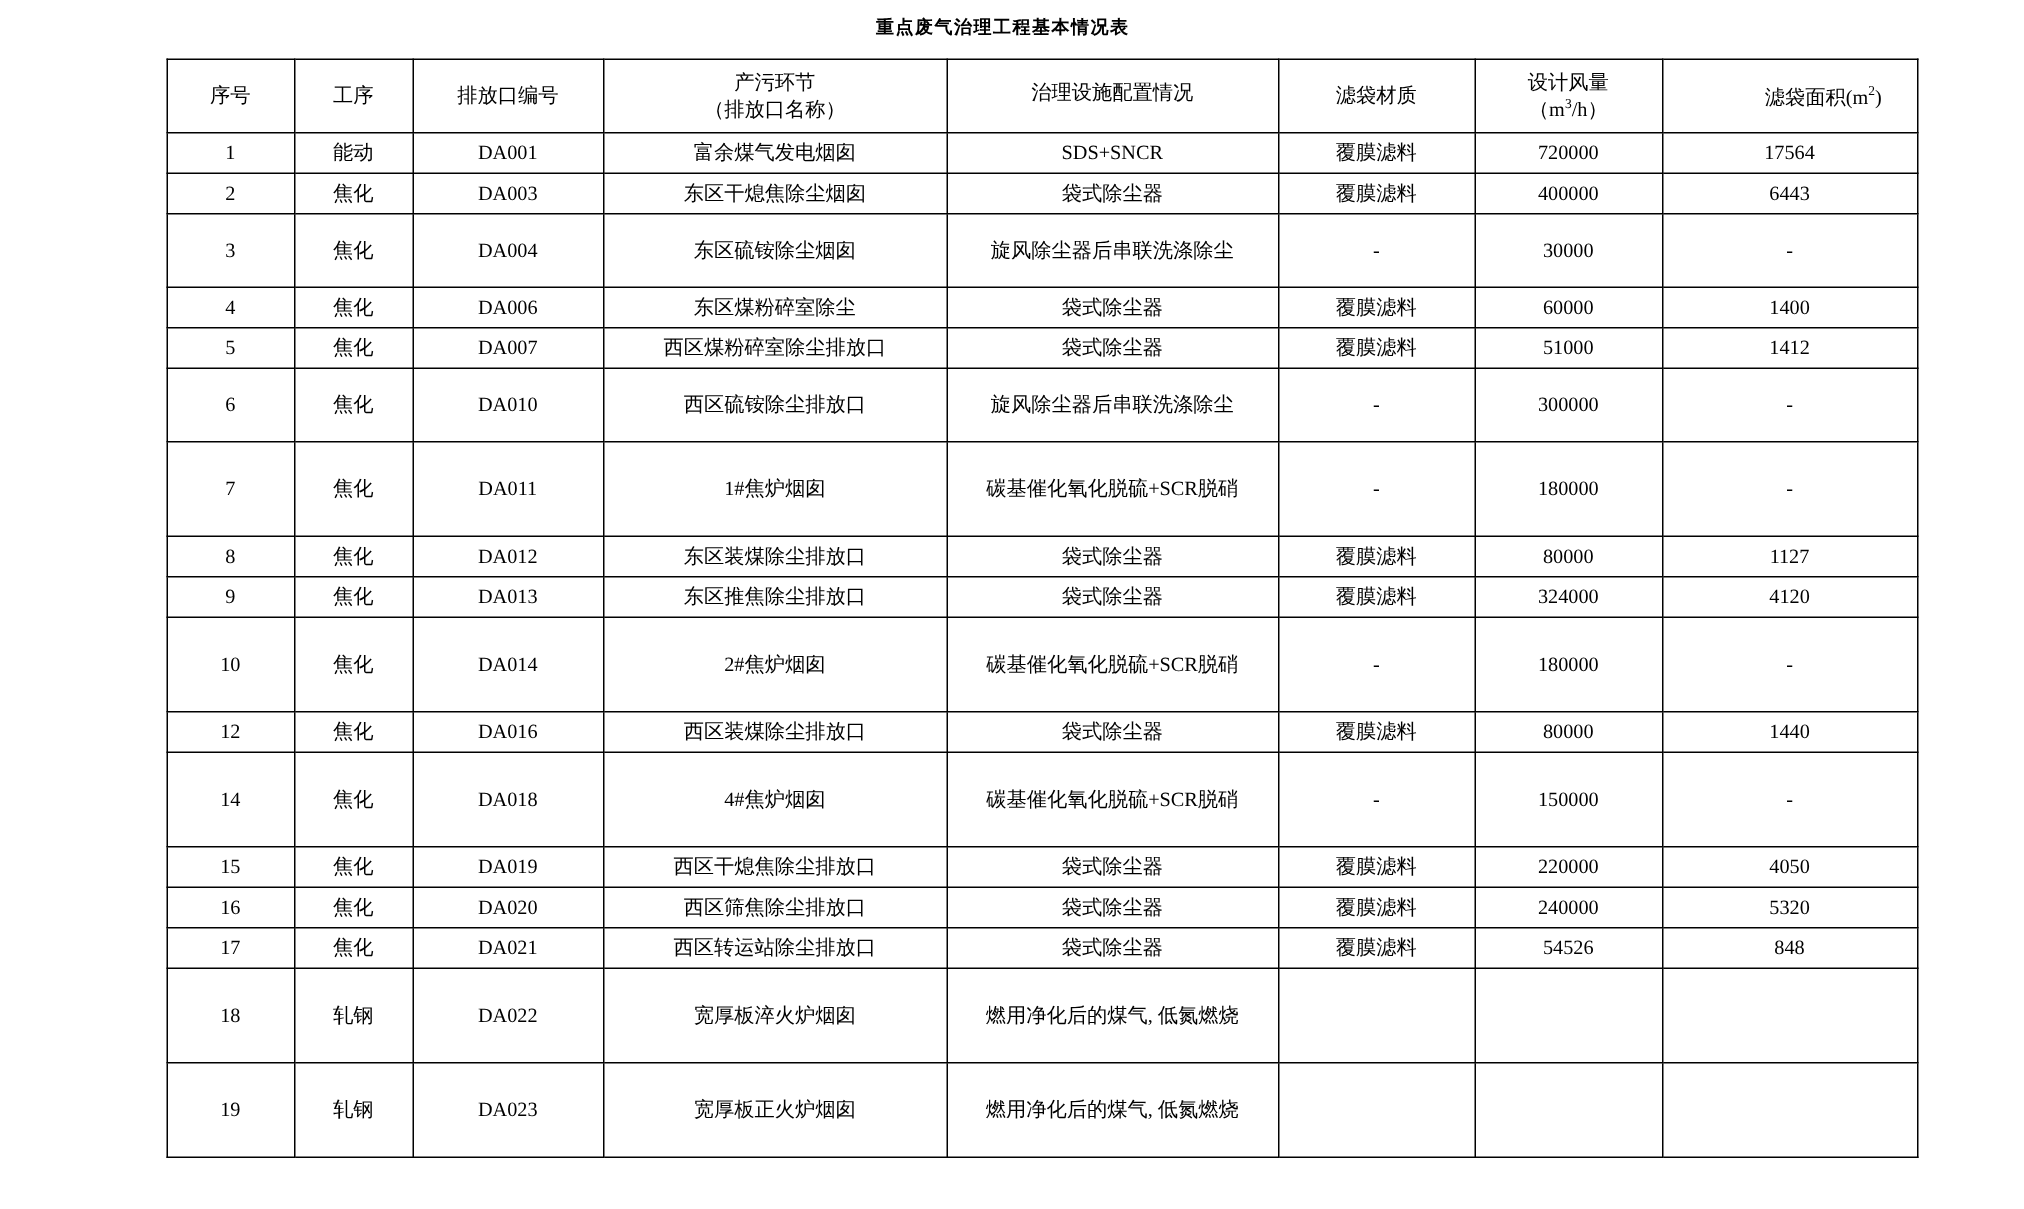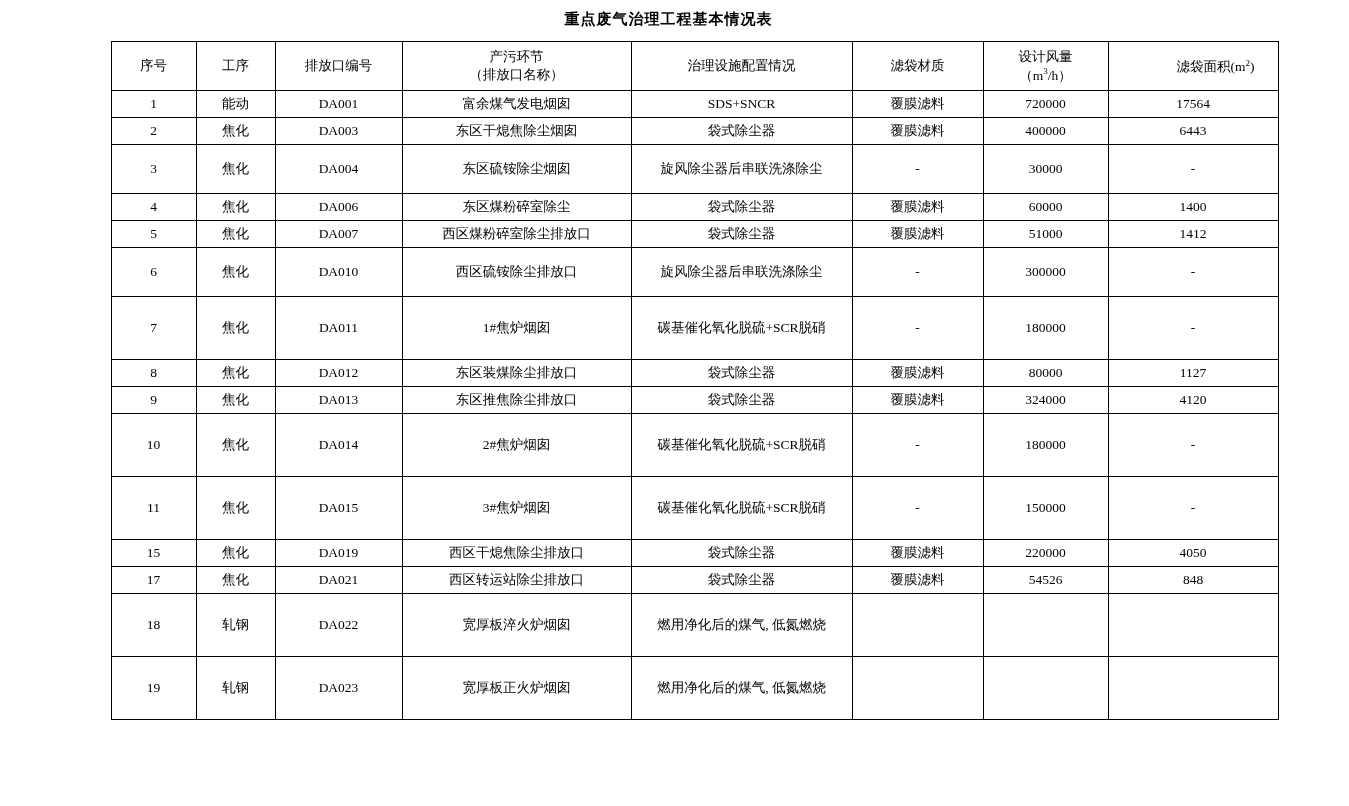--- a/index.html
+++ b/index.html
@@ -16,21 +16,21 @@
   }
   .page {
     position: relative;
     width: 1349px;
     height: 806px;
     box-sizing: border-box;
     padding: 0;
   }
   .doc-title {
     text-align: center;
-    font-size: 15px;
+    font-size: 12px;
     font-weight: bold;
     letter-spacing: 1px;
     margin: 10px 12px 12px 0;
     font-family: "Liberation Serif", "DejaVu Serif", serif;
   }
   .table-wrap {
     margin: 0 auto;
     width: 1128px;
   }
   table.maintable {
@@ -90,21 +90,21 @@
           <th style="width:72px;">
             <span>工序</span>
           </th>
           <th style="width:120px;text-align:center;">
             <span>排放口编号</span>
           </th>
           <th style="width:222px;">
             <span class="hdr-two-line">产污环节</span>
             <span class="hdr-two-line">（排放口名称）</span>
           </th>
-          <th style="width:214px;">
+          <th style="width:214px;font-family:Liberation Mono, monospace;">
             <span>治理设施配置情况</span>
           </th>
           <th style="width:124px;">
             <span>滤袋材质</span>
           </th>
           <th style="width:118px;">
             <span class="hdr-two-line">设计风量</span>
             <span class="hdr-two-line">（m<span class="sup">3</span>/h）</span>
           </th>
           <th style="width:118px;padding-left:48px;">
@@ -206,39 +206,59 @@
           <tr class="h3">
             <td class="r-idx">10</td>
             <td class="r-proc">焦化</td>
             <td class="r-code">DA014</td>
             <td class="r-link">2#焦炉烟囱</td>
             <td class="r-fac">碳基催化氧化脱硫+SCR脱硝</td>
             <td class="r-mat">-</td>
             <td class="r-flow">180000</td>
             <td class="r-area">-</td>
           </tr>
-          <tr class="h3">
-            <td class="r-idx">11</td>
-            <td class="r-proc">焦化</td>
-            <td class="r-code">DA015</td>
-            <td class="r-link">3#焦炉烟囱</td>
+          <tr class="h1">
+            <td class="r-idx">12</td>
+            <td class="r-proc">焦化</td>
+            <td class="r-code">DA016</td>
+            <td class="r-link">西区装煤除尘排放口</td>
+            <td class="r-fac">袋式除尘器</td>
+            <td class="r-mat">覆膜滤料</td>
+            <td class="r-flow">80000</td>
+            <td class="r-area">1440</td>
+          </tr>
+          <tr class="h3">
+            <td class="r-idx">14</td>
+            <td class="r-proc">焦化</td>
+            <td class="r-code">DA018</td>
+            <td class="r-link">4#焦炉烟囱</td>
             <td class="r-fac">碳基催化氧化脱硫+SCR脱硝</td>
             <td class="r-mat">-</td>
             <td class="r-flow">150000</td>
             <td class="r-area">-</td>
           </tr>
           <tr class="h1">
             <td class="r-idx">15</td>
             <td class="r-proc">焦化</td>
             <td class="r-code">DA019</td>
             <td class="r-link">西区干熄焦除尘排放口</td>
             <td class="r-fac">袋式除尘器</td>
             <td class="r-mat">覆膜滤料</td>
             <td class="r-flow">220000</td>
             <td class="r-area">4050</td>
+          </tr>
+          <tr class="h1">
+            <td class="r-idx">16</td>
+            <td class="r-proc">焦化</td>
+            <td class="r-code">DA020</td>
+            <td class="r-link">西区筛焦除尘排放口</td>
+            <td class="r-fac">袋式除尘器</td>
+            <td class="r-mat">覆膜滤料</td>
+            <td class="r-flow">240000</td>
+            <td class="r-area">5320</td>
           </tr>
           <tr class="h1">
             <td class="r-idx">17</td>
             <td class="r-proc">焦化</td>
             <td class="r-code">DA021</td>
             <td class="r-link">西区转运站除尘排放口</td>
             <td class="r-fac">袋式除尘器</td>
             <td class="r-mat">覆膜滤料</td>
             <td class="r-flow">54526</td>
             <td class="r-area">848</td>

